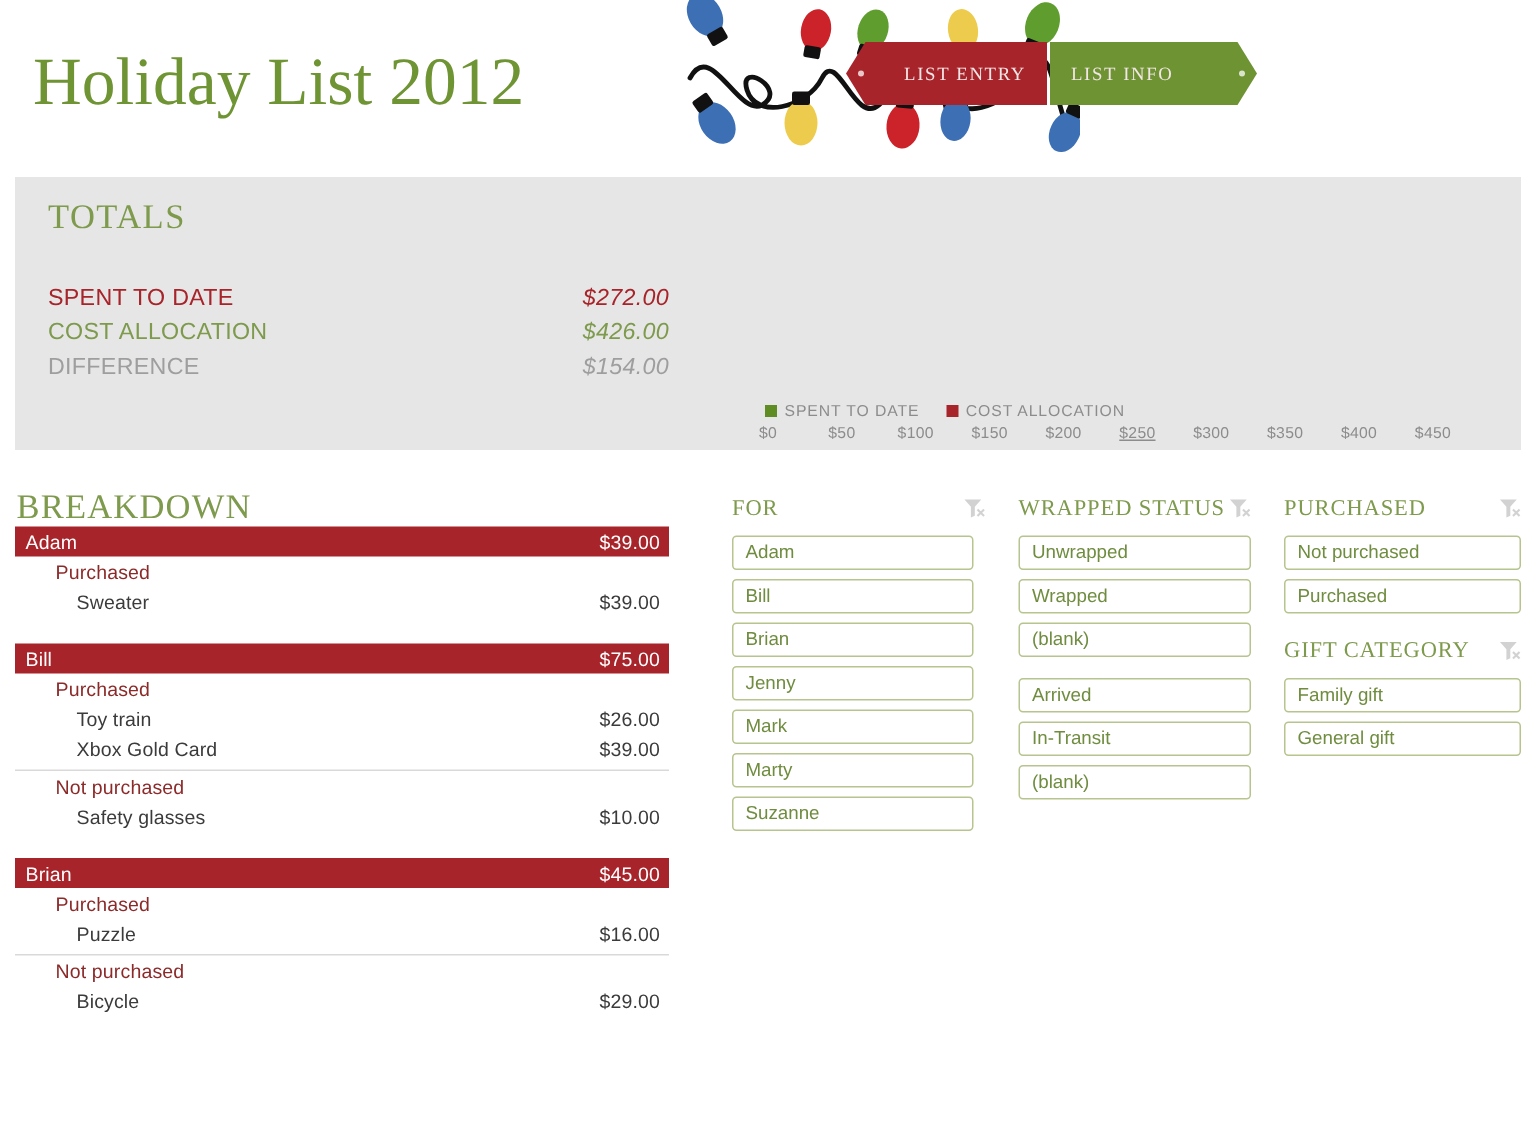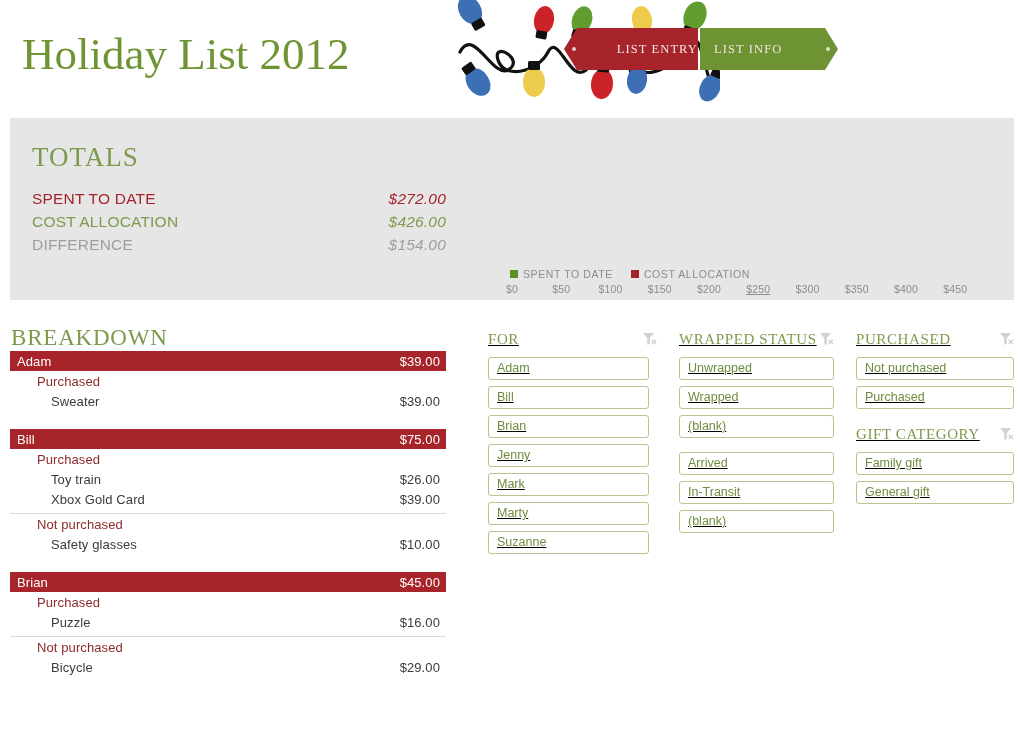--- a/index.html
+++ b/index.html
@@ -24,43 +24,43 @@
   .navbtn{
     position:relative;height:42px;display:flex;align-items:center;
     font-family:"Liberation Serif","DejaVu Serif",serif;
     font-size:12.5px;letter-spacing:1.1px;color:#f3e6e6;
     box-sizing:border-box;cursor:pointer;
   }
   .navbtn .lbl{white-space:nowrap;}
   .nav-entry{
     width:134px;background:#a7242a;
     clip-path:polygon(13px 0, 100% 0, 100% 100%, 13px 100%, 0 50%);
-    padding-left:22px;justify-content:flex-end;
+    padding-left:22px;justify-content:flex-end;padding-right:14px;
   }
   .nav-info{
     width:138px;background:#6d9333;margin-left:2px;
     clip-path:polygon(0 0, calc(100% - 13px) 0, 100% 50%, calc(100% - 13px) 100%, 0 100%);
     padding-left:14px;justify-content:flex-start;
   }
   .nav-dot{
     position:absolute;width:4px;height:4px;border-radius:50%;
     background:rgba(255,255,255,.75);top:19px;
   }
   .nav-entry .nav-dot{left:8px;}
   .nav-info .nav-dot{right:8px;}
 
   
   .totals-panel{
     position:absolute;left:10px;top:118px;width:1004px;height:182px;
     background:#e6e6e6;
   }
   .totals-title{
-    position:absolute;left:22px;top:24px;
+    position:absolute;left:22px;top:14px;
     font-family:"Liberation Serif","DejaVu Serif",serif;
-    font-size:27px;color:#7e9a4d;letter-spacing:1px;
+    font-size:23px;color:#7e9a4d;letter-spacing:1px;
   }
   .totals-rows{position:absolute;left:22px;top:69px;width:414px;}
   .trow{
     display:flex;justify-content:space-between;align-items:baseline;
     font-size:15.5px;line-height:23px;letter-spacing:.2px;
   }
   .trow .t-lbl{white-space:nowrap;}
   .trow .t-val{white-space:nowrap;font-style:italic;}
   .trow.spent{color:#a7242a;}
   .trow.alloc{color:#7e9a4d;}
@@ -111,21 +111,21 @@
   .item{
     display:flex;justify-content:space-between;align-items:center;
     font-size:13px;color:#3b3b3b;padding:2px 6px 3px 41px;
     letter-spacing:.1px;
   }
   .item .it-cost{color:#3b3b3b;}
   .sep{height:1px;background:#d9d9d9;margin:3px 0 0 0;}
   .grp-gap{height:17px;}
 
   
-  .slicers{position:absolute;left:488px;top:328px;width:526px;text-decoration:underline;}
+  .slicers{position:absolute;left:488px;top:328px;width:526px;}
   .sl-row{display:flex;gap:22px;}
   .sl-col{width:calc(50% - 11px);}
   .slicer{margin-bottom:14px;}
   .sl-head{
     display:flex;justify-content:space-between;align-items:center;
     height:22px;margin-bottom:7px;
   }
   .sl-title{
     font-family:"Liberation Serif","DejaVu Serif",serif;
     font-size:15px;color:#7e9a4d;letter-spacing:.6px;white-space:nowrap;

